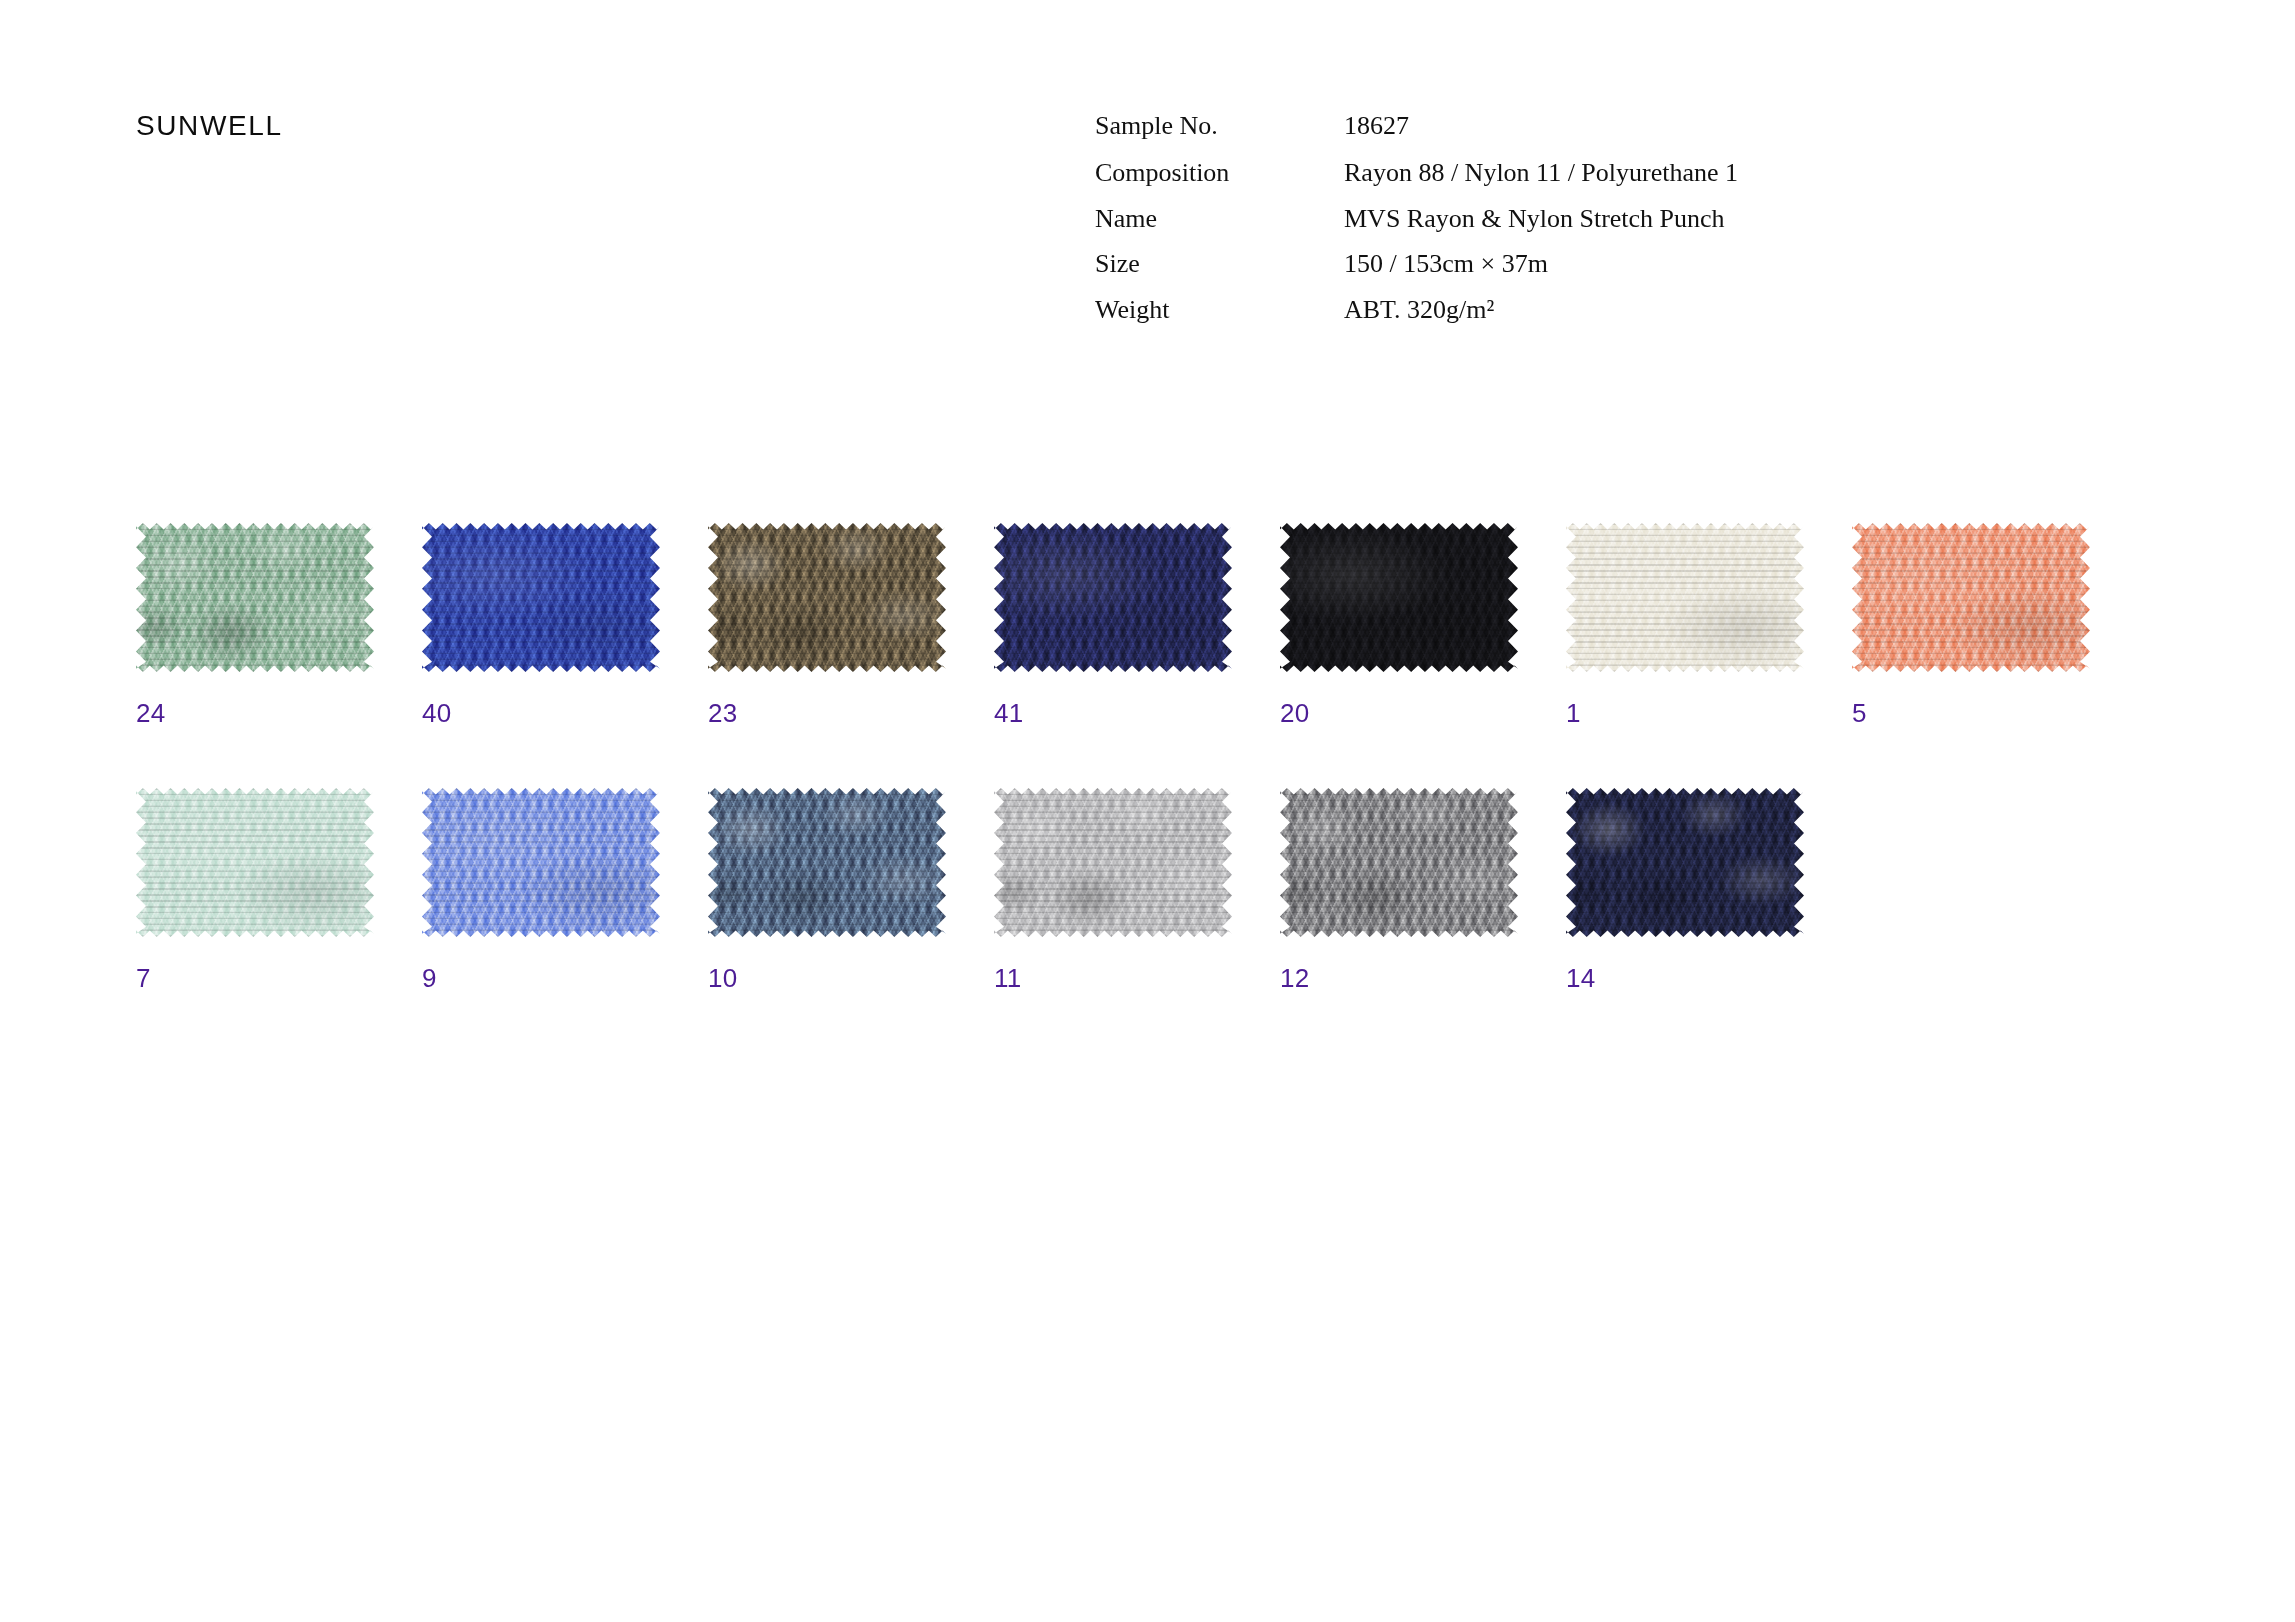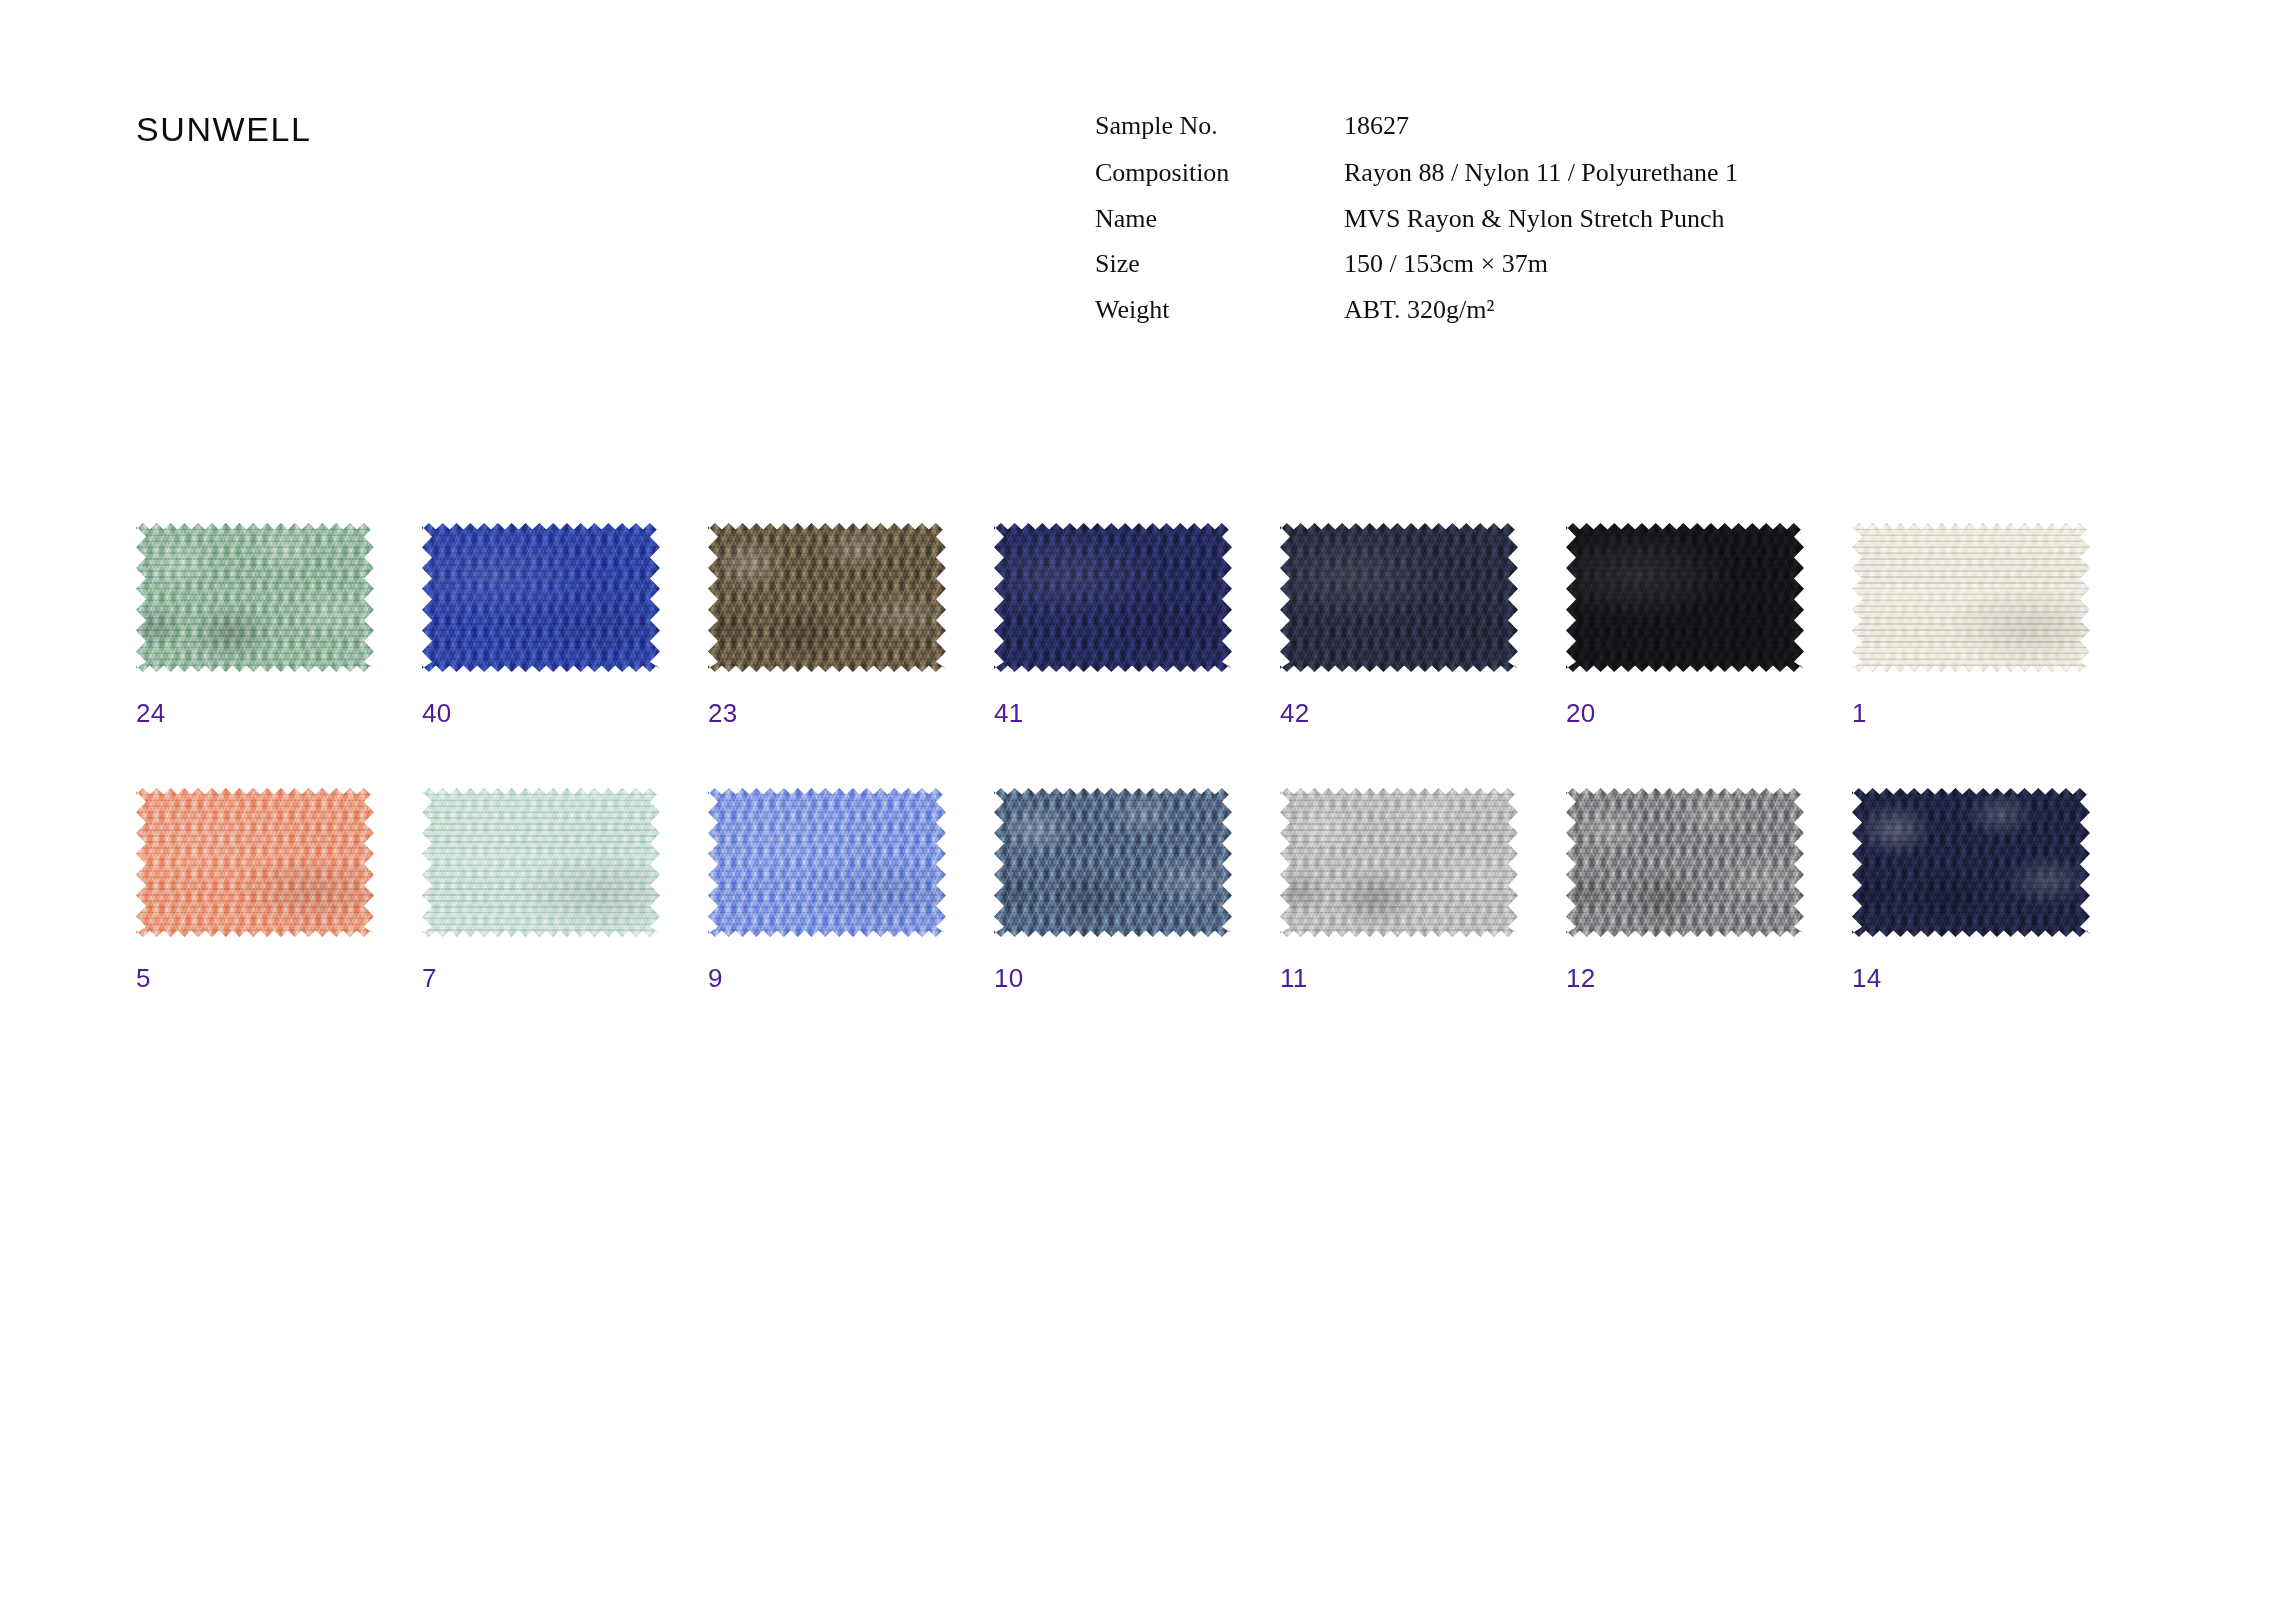--- a/index.html
+++ b/index.html
@@ -20,21 +20,21 @@
 
   
   .page {
     position: absolute;
     inset: 0;
   }
   .brand {
     position: absolute;
     left: 136px;
     top: 110px;
-    font-size: 34px;
+    font-size: 28px;
     letter-spacing: 1.6px;
     font-weight: 400;
     color: #0d0d0d;
     white-space: nowrap;
   }
 
   .spec-table {
     position: absolute;
     left: 1095px;
     top: 113px;
@@ -236,26 +236,20 @@
         <div class="swatch-label">23</div>
       </div>
       <div class="swatch-cell">
         <div class="swatch-wrap">
           <div class="swatch" style="background-color: rgb(40, 44, 96);"></div>
         </div>
         <div class="swatch-label">41</div>
       </div>
       <div class="swatch-cell">
         <div class="swatch-wrap">
-          <div class="swatch" style="background-color: rgb(44, 47, 69);"></div>
-        </div>
-        <div class="swatch-label">42</div>
-      </div>
-      <div class="swatch-cell">
-        <div class="swatch-wrap">
           <div class="swatch" style="background-color: rgb(22, 22, 26);"></div>
         </div>
         <div class="swatch-label">20</div>
       </div>
       <div class="swatch-cell">
         <div class="swatch-wrap">
           <div class="swatch" style="background-color: rgb(239, 236, 225);"></div>
         </div>
         <div class="swatch-label">1</div>
       </div>

